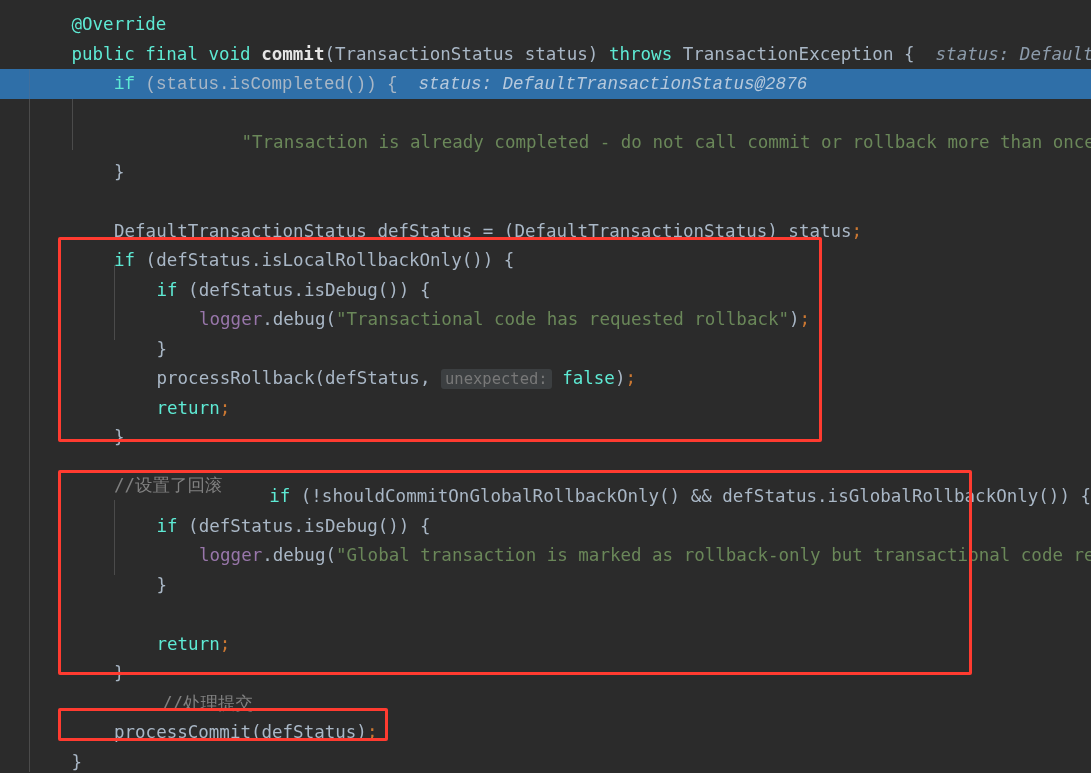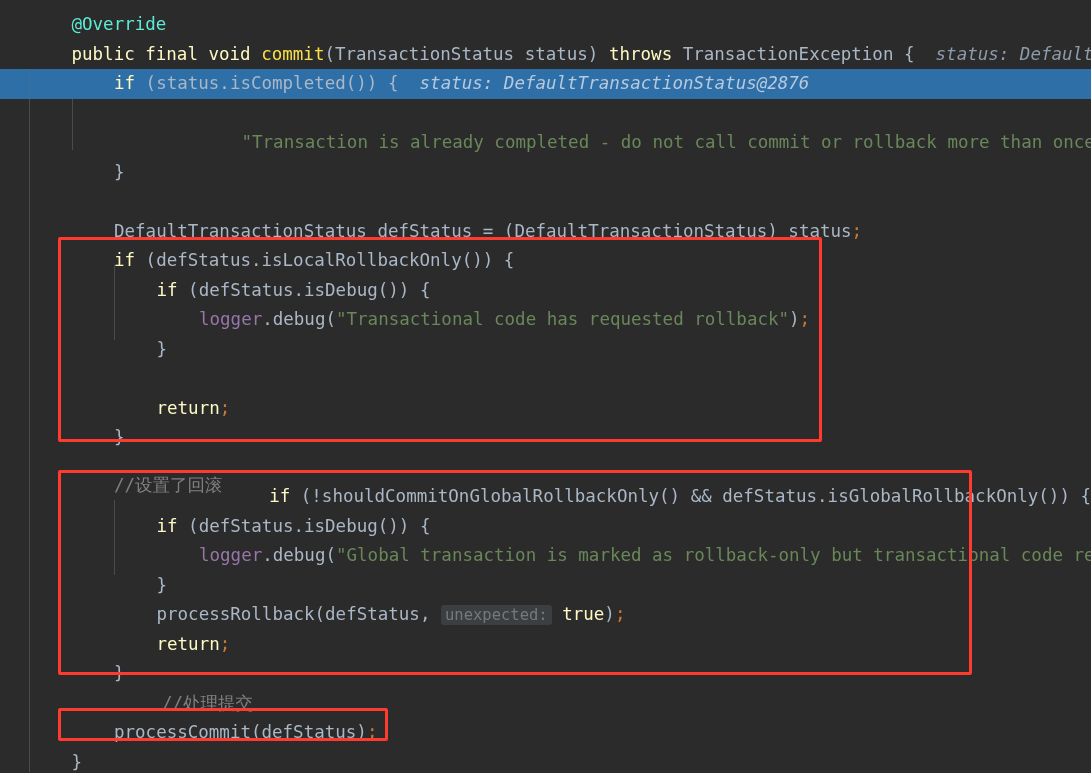--- a/index.html
+++ b/index.html
@@ -50,24 +50,24 @@
   .line.highlight .pad-caret {
     position: absolute;
     left: 29px;
     top: 0;
     bottom: 0;
     width: 1px;
     background: #3F6E9C;
   }
 
   
-  .kw       { color: #fef9c3; }            
+  .kw       { color: #5eead4; }            
   .anno     { color: #5eead4; }            
   .ident    { color: #A9B7C6; }
-  .methoddecl { color: #fde047; font-weight: normal; } 
+  .methoddecl { color: #e5e5e5; font-weight: bold; } 
   .str      { color: #6A8759; }            
   .field    { color: #9876AA; }            
   .punc     { color: #A9B7C6; }
   .semi     { color: #CC7832; }
   .comment  { color: #808080; }            
   .hint     { color: #8C9BAB; font-style: italic; }  
   .paramhint {
     color: #787878;
     background: #3C3F41;
     border-radius: 3px;
@@ -88,37 +88,37 @@
 </head>
 <body>
 
 <div id="editor">
     <div class="indent-guide" style="left: 29px; top: 88px; height: 684px;"></div>
     <div class="indent-guide" style="left: 72px; top: 88px; height: 62px;"></div>
     <div class="indent-guide" style="left: 114px; top: 265px; height: 75px;"></div>
     <div class="indent-guide" style="left: 114px; top: 500px; height: 75px;"></div>
     <div class="line" style="top: 10px;"><span class="txt" style="padding-left: 29px; display: inline-block; margin-left: 42.5px;"><span class="anno">@Override</span></span></div>
     <div class="line" style="top: 39.5px;"><span class="txt" style="padding-left: 29px; display: inline-block; margin-left: 42.5px;"><span class="kw">public</span><span class="punc"> </span><span class="kw">final</span><span class="punc"> </span><span class="kw">void</span><span class="punc"> </span><span class="methoddecl">commit</span><span class="punc">(</span><span class="ident">TransactionStatus</span><span class="ident"> status</span><span class="punc">)</span><span class="punc"> </span><span class="kw">throws</span><span class="punc"> </span><span class="ident">TransactionException</span><span class="punc"> {</span><span class="hint">  status: DefaultTransactionStatus@2876</span></span></div>
-    <div class="line highlight" style="top: 69px;"><span class="pad-caret"></span><span class="txt" style="padding-left: 29px; display: inline-block; margin-left: 85px;"><span class="kw">if</span><span class="ident"> (status.isCompleted()) {</span><span class="hint">  status: DefaultTransactionStatus@2876</span></span></div>
+    <div class="line highlight" style="top: 69px;"><span class="pad-caret"></span><span class="txt" style="padding-left: 29px; display: inline-block; margin-left: 85px; font-family: Liberation Mono, monospace;"><span class="kw">if</span><span class="ident"> (status.isCompleted()) {</span><span class="hint">  status: DefaultTransactionStatus@2876</span></span></div>
     <div class="line" style="top: 128px;"><span class="txt" style="padding-left: 29px; display: inline-block; margin-left: 212.5px;"><span class="str">"Transaction is already completed - do not call commit or rollback more than once</span></span></div>
     <div class="line" style="top: 157.5px;"><span class="txt" style="padding-left: 29px; display: inline-block; margin-left: 85px;"><span class="punc">}</span></span></div>
     <div class="line" style="top: 187px;"><span class="txt" style="padding-left: 29px; display: inline-block; margin-left: 0px;"></span></div>
     <div class="line" style="top: 216.5px;"><span class="txt" style="padding-left: 29px; display: inline-block; margin-left: 85px;"><span class="ident">DefaultTransactionStatus</span><span class="ident"> defStatus </span><span class="punc">=</span><span class="punc"> (</span><span class="ident">DefaultTransactionStatus</span><span class="ident">) status</span><span class="semi">;</span></span></div>
     <div class="line" style="top: 246px;"><span class="txt" style="padding-left: 29px; display: inline-block; margin-left: 85px; text-align: center;"><span class="kw">if</span><span class="ident"> (defStatus.isLocalRollbackOnly()) {</span></span></div>
     <div class="line" style="top: 275.5px;"><span class="txt" style="padding-left: 29px; display: inline-block; margin-left: 127.5px;"><span class="kw">if</span><span class="ident"> (defStatus.isDebug()) {</span></span></div>
     <div class="line" style="top: 305px;"><span class="txt" style="padding-left: 29px; display: inline-block; margin-left: 170px;"><span class="field">logger</span><span class="ident">.debug(</span><span class="str">"Transactional code has requested rollback"</span><span class="punc">)</span><span class="semi">;</span></span></div>
     <div class="line" style="top: 334.5px;"><span class="txt" style="padding-left: 29px; display: inline-block; margin-left: 127.5px;"><span class="punc">}</span></span></div>
+    <div class="line" style="top: 364px;"><span class="txt" style="padding-left: 29px; display: inline-block; margin-left: 127.5px;"><span class="ident">processRollback(defStatus, </span><span class="paramhint">unexpected:</span><span class="punc"> </span><span class="kw">false</span><span class="punc">)</span><span class="semi">;</span></span></div>
     <div class="line" style="top: 393.5px;"><span class="txt" style="padding-left: 29px; display: inline-block; margin-left: 127.5px;"><span class="kw">return</span><span class="semi">;</span></span></div>
     <div class="line" style="top: 423px;"><span class="txt" style="padding-left: 29px; display: inline-block; margin-left: 85px;"><span class="punc">}</span></span></div>
     <div class="line" style="top: 471px;"><span class="txt" style="padding-left: 29px; display: inline-block; margin-left: 85px;"><span class="comment">//设置了回滚</span></span></div>
     <div class="line" style="top: 482px; text-align: right;"><span class="txt" style="padding-left: 29px; display: inline-block; margin-left: 85px;"><span class="kw">if</span><span class="ident"> (!shouldCommitOnGlobalRollbackOnly() &amp;&amp; defStatus.isGlobalRollbackOnly()) {</span></span></div>
     <div class="line" style="top: 511.5px;"><span class="txt" style="padding-left: 29px; display: inline-block; margin-left: 127.5px;"><span class="kw">if</span><span class="ident"> (defStatus.isDebug()) {</span></span></div>
     <div class="line" style="top: 541px;"><span class="txt" style="padding-left: 29px; display: inline-block; margin-left: 170px;"><span class="field">logger</span><span class="ident">.debug(</span><span class="str">"Global transaction is marked as rollback-only but transactional code re</span></span></div>
     <div class="line" style="top: 570.5px;"><span class="txt" style="padding-left: 29px; display: inline-block; margin-left: 127.5px;"><span class="punc">}</span></span></div>
-    <div class="line" style="top: 600px;"><span class="txt" style="padding-left: 29px; display: inline-block; margin-left: 127.5px;"><span class="ident">processRollback(defStatus, </span><span class="paramhint">unexpected:</span><span class="punc"> </span><span class="kw">true</span><span class="punc">)</span><span class="semi">;</span></span></div>
     <div class="line" style="top: 629.5px;"><span class="txt" style="padding-left: 29px; display: inline-block; margin-left: 127.5px;"><span class="kw">return</span><span class="semi">;</span></span></div>
     <div class="line" style="top: 659px;"><span class="txt" style="padding-left: 29px; display: inline-block; margin-left: 85px;"><span class="punc">}</span></span></div>
     <div class="line" style="top: 688.5px; margin-left: 48px;"><span class="txt" style="padding-left: 29px; display: inline-block; margin-left: 85px;"><span class="comment">//处理提交</span></span></div>
     <div class="line" style="top: 718px;"><span class="txt" style="padding-left: 29px; display: inline-block; margin-left: 85px; text-align: center;"><span class="ident">processCommit(defStatus)</span><span class="semi">;</span></span></div>
     <div class="line" style="top: 747.5px;"><span class="txt" style="padding-left: 29px; display: inline-block; margin-left: 42.5px;"><span class="punc">}</span></span></div>
     <div class="redbox" style="left: 58px; top: 237px; width: 764px; height: 205px;"></div>
     <div class="redbox" style="left: 58px; top: 470px; width: 914px; height: 205px;"></div>
     <div class="redbox" style="left: 58px; top: 708px; width: 330px; height: 33px;"></div>
   </div>
 

